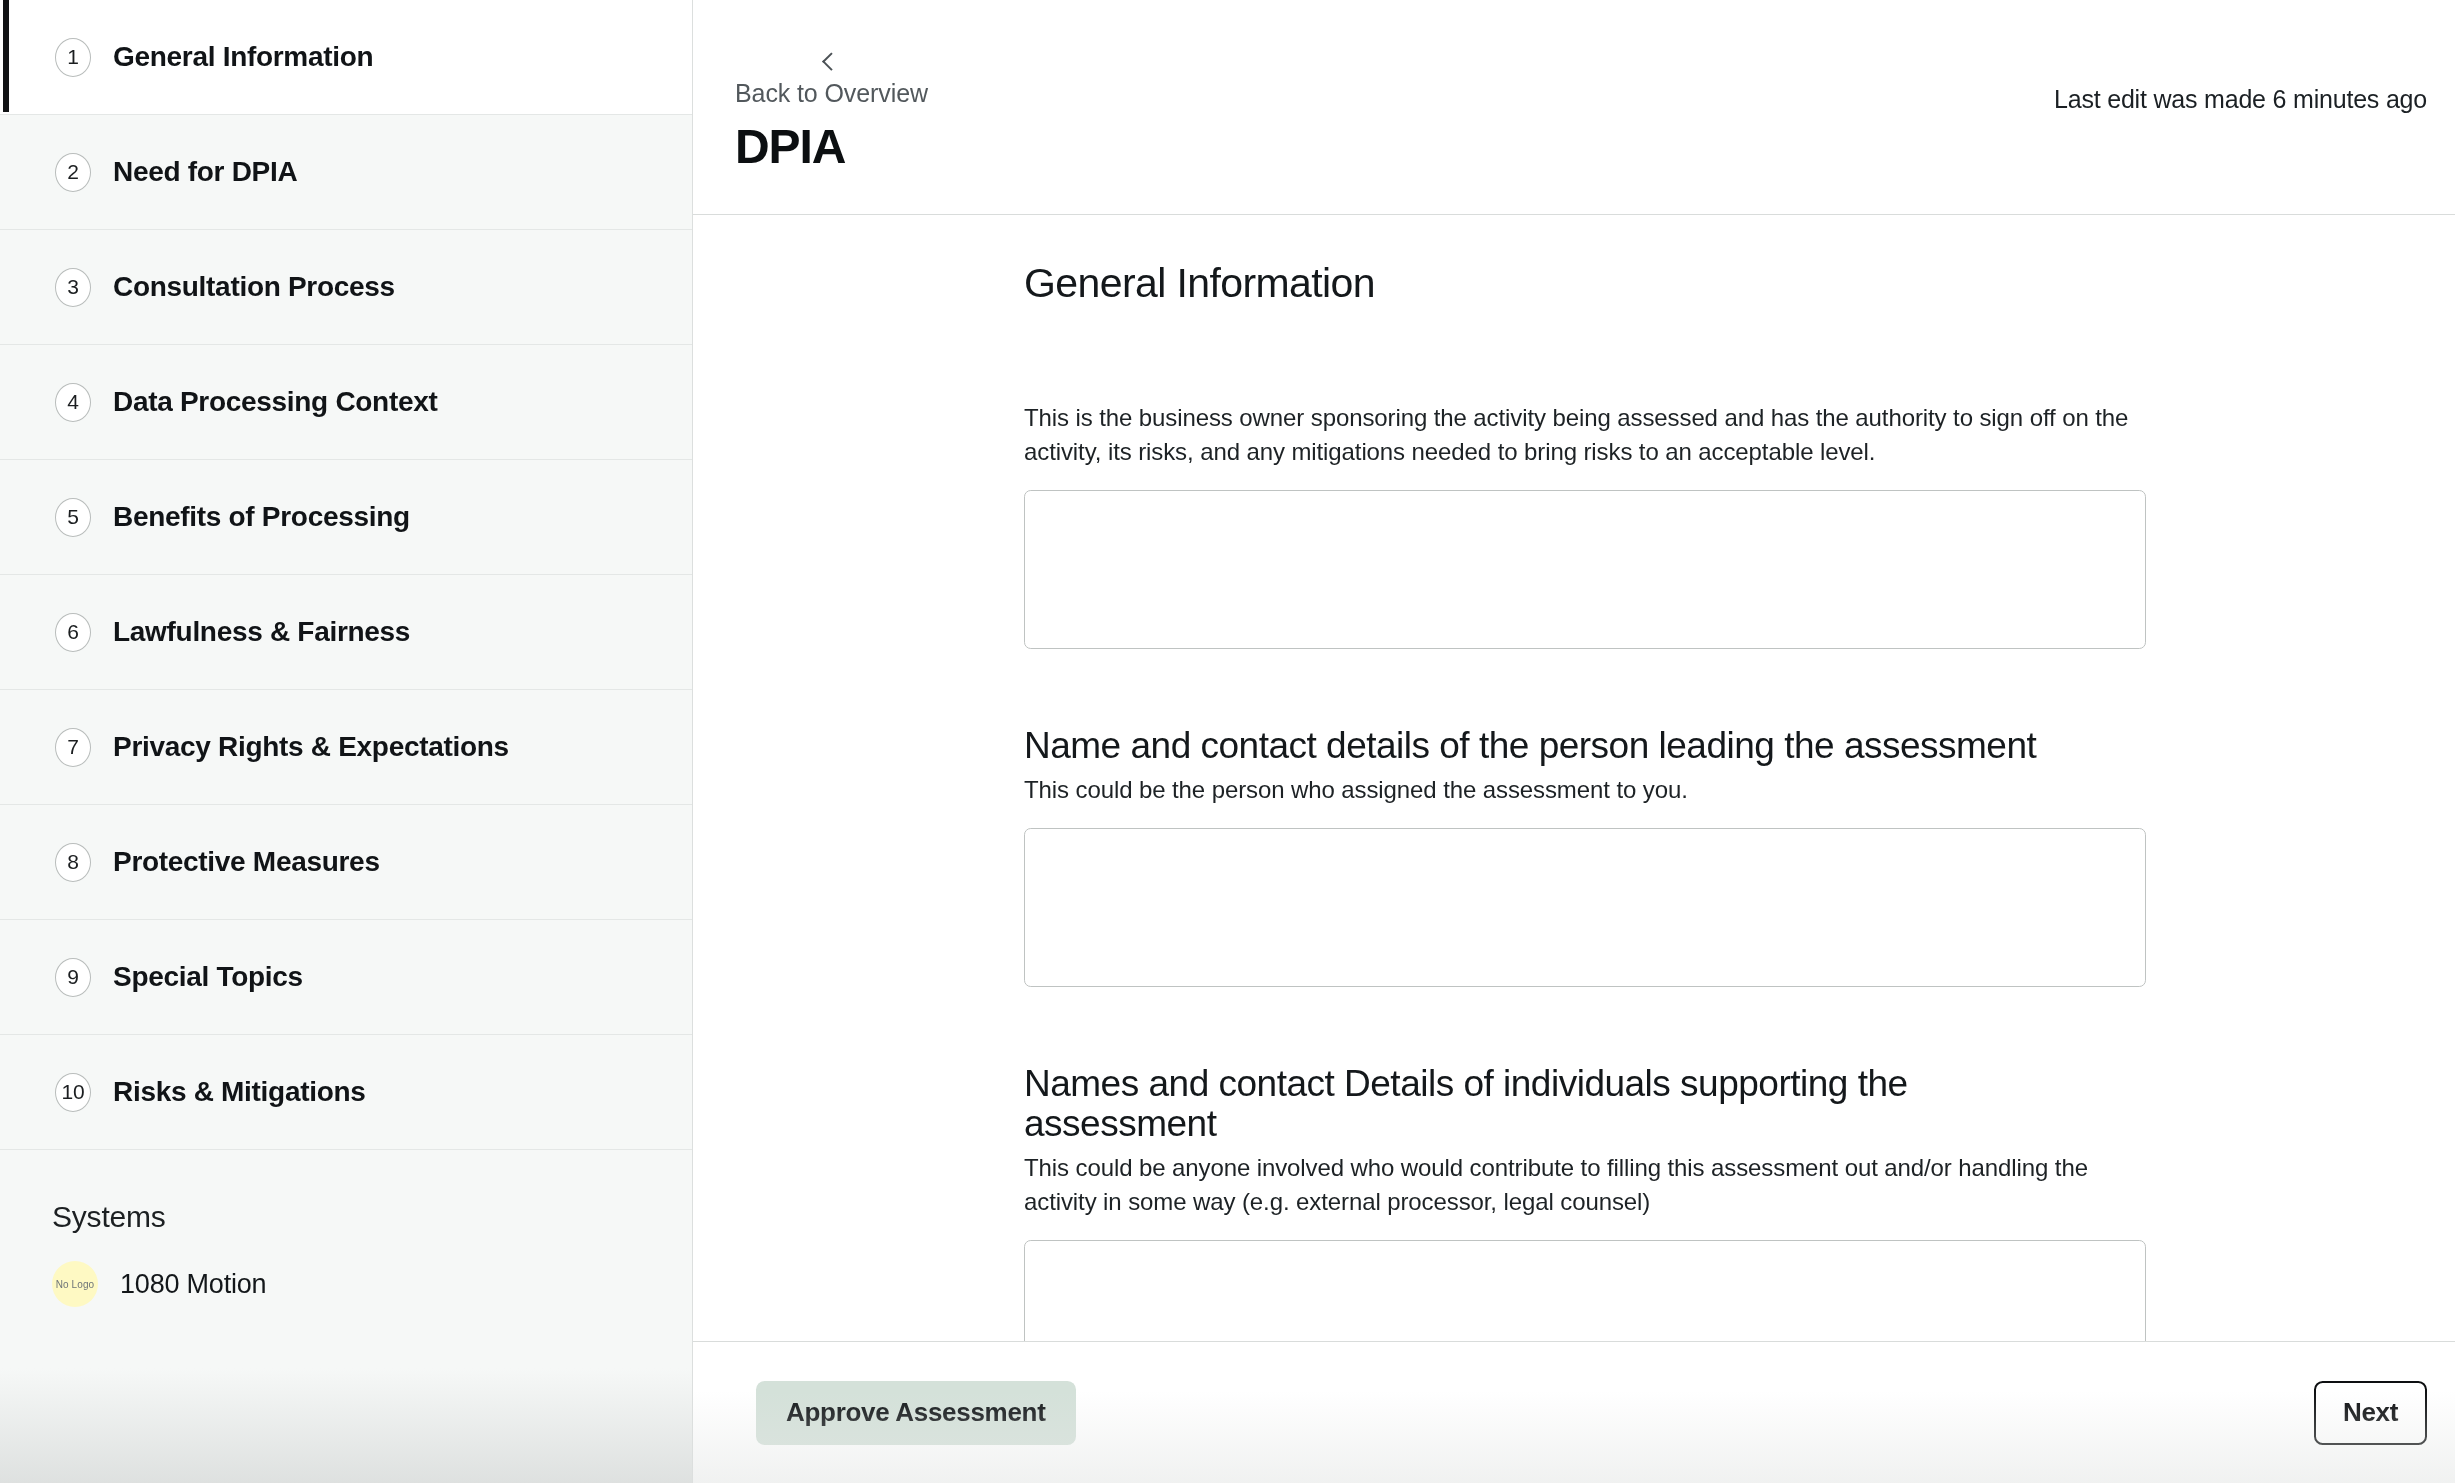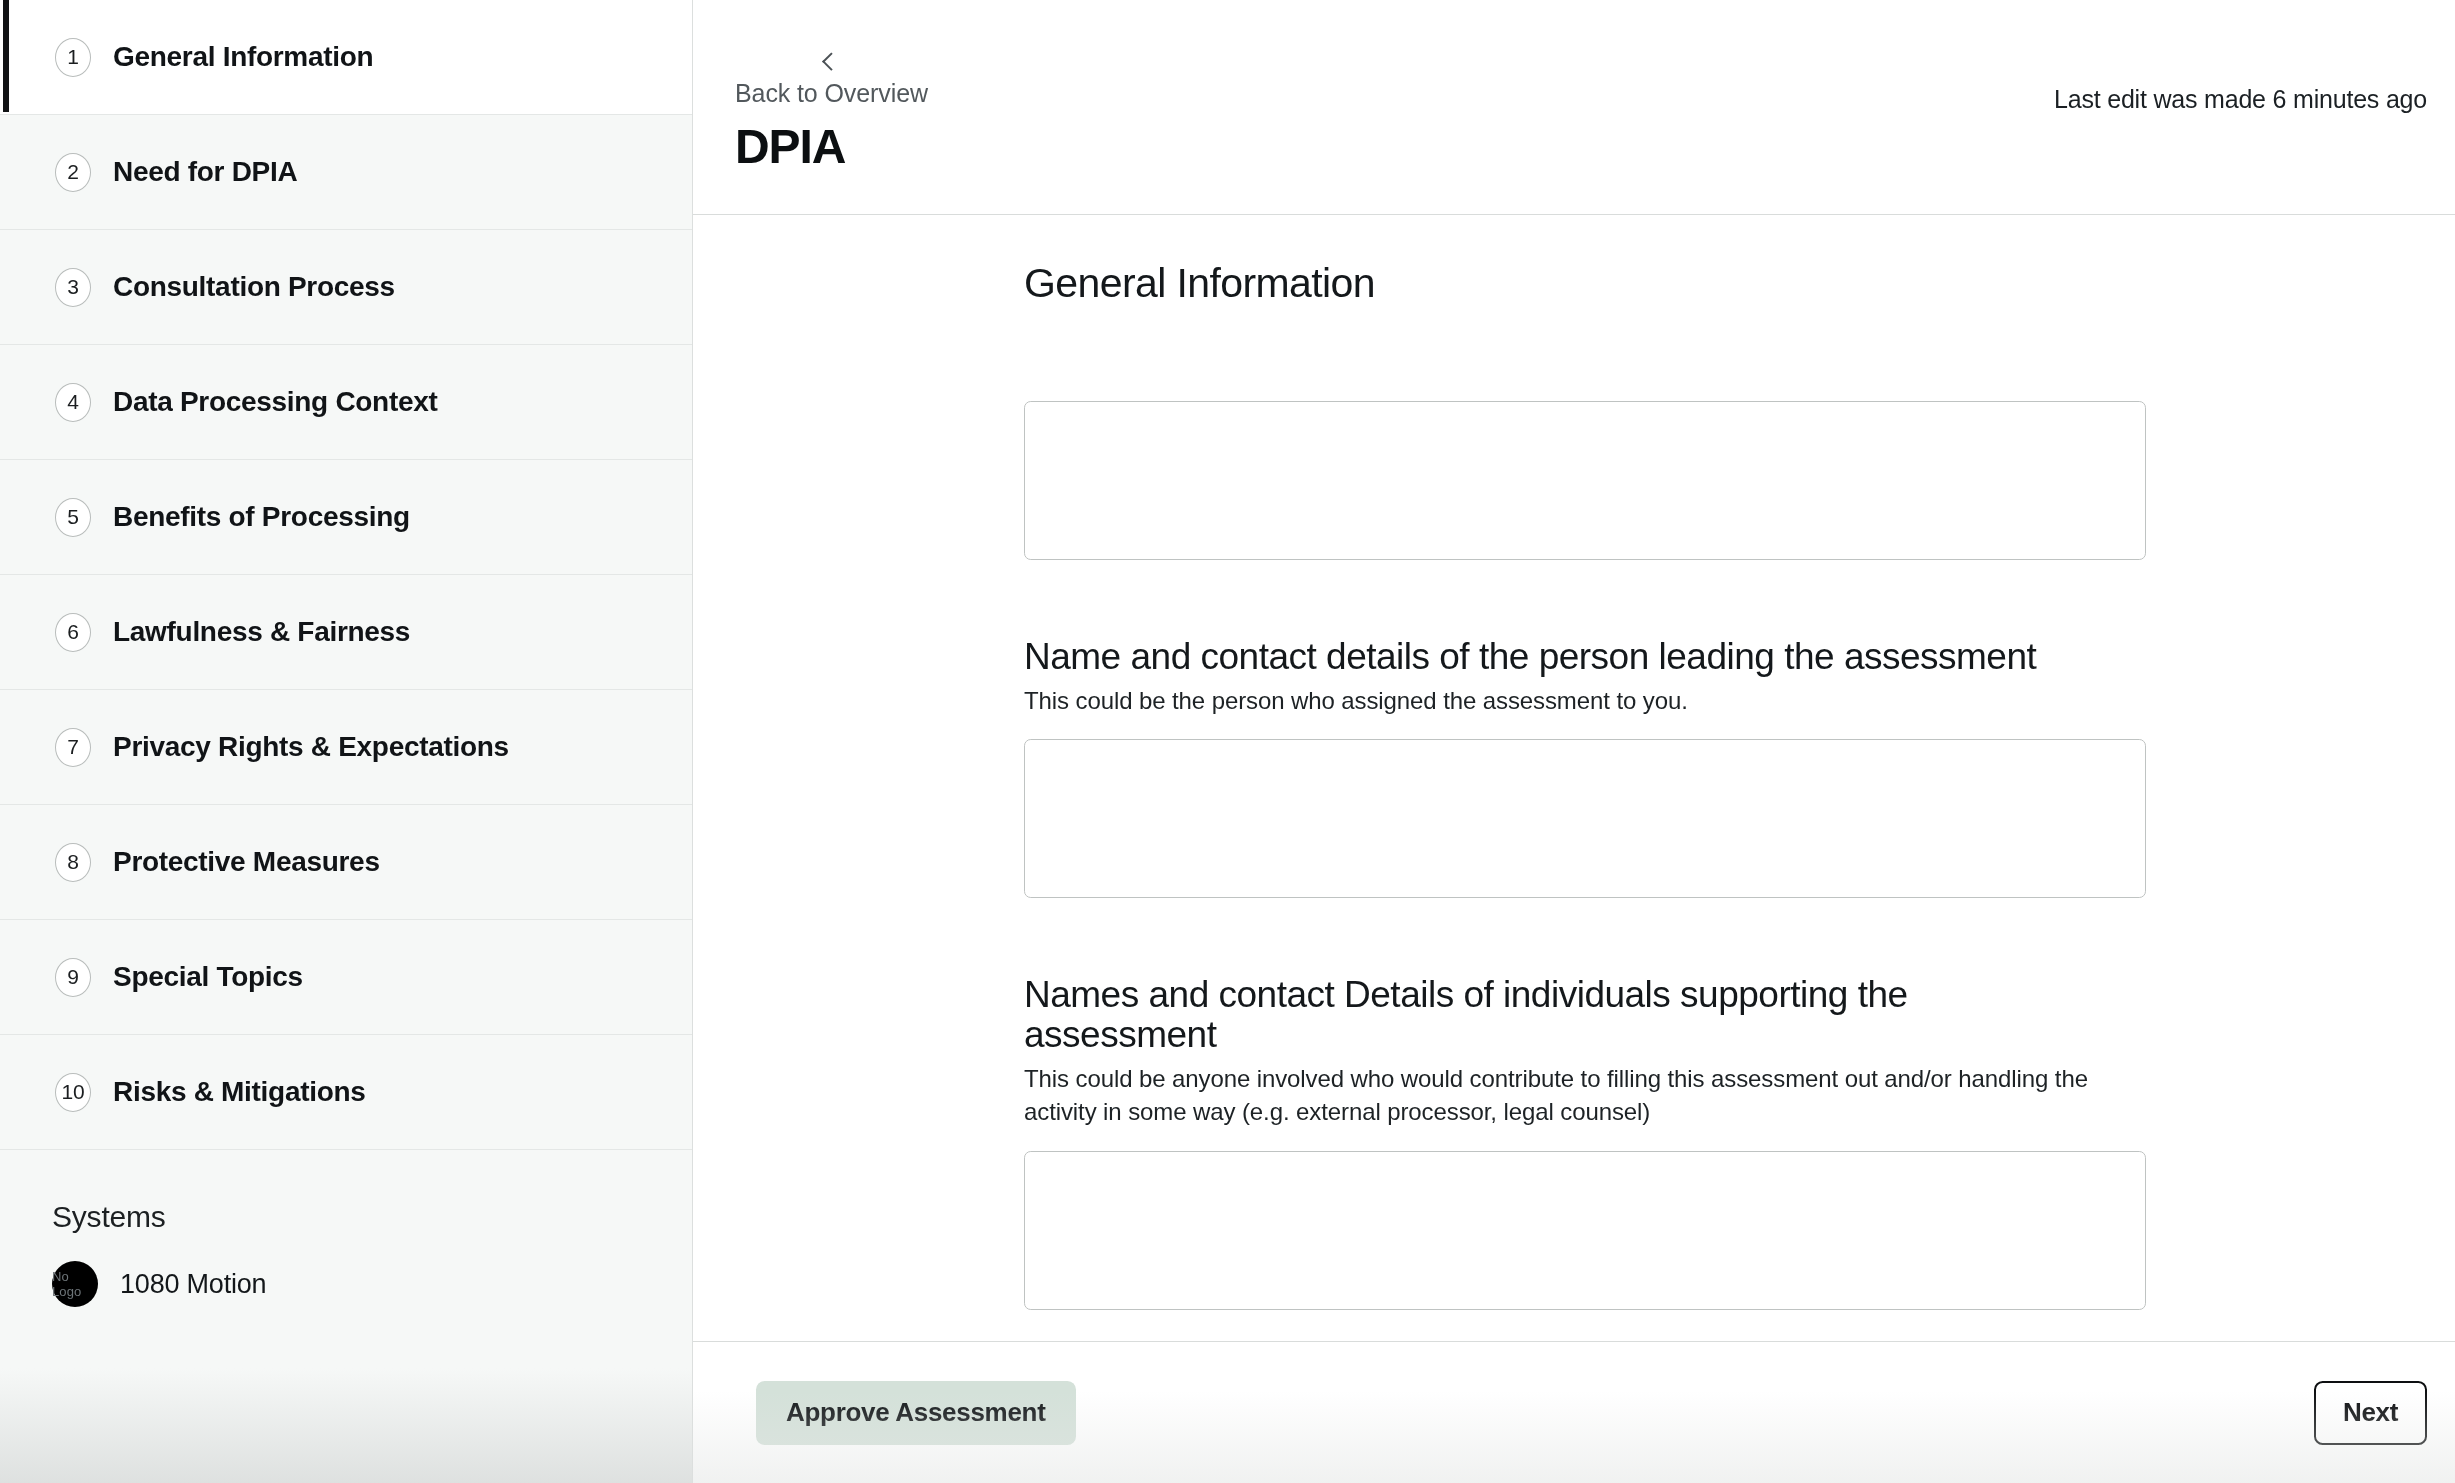--- a/index.html
+++ b/index.html
@@ -98,25 +98,25 @@
     display: flex;
     align-items: center;
     gap: 22px;
     cursor: pointer;
   }
   .system-logo {
     flex: 0 0 auto;
     width: 46px;
     height: 46px;
     border-radius: 50%;
-    background: #000000;
+    background: #fef9c3;
     display: flex;
     align-items: center;
     justify-content: center;
-    font-size: 13px;
+    font-size: 10px;
     color: #6d7478;
     letter-spacing: 0.1px;
   }
   .system-name {
     font-size: 27px;
     font-weight: 400;
     letter-spacing: -0.2px;
     color: #13171a;
   }
 
@@ -356,20 +356,21 @@
         <span>Back to Overview</span>
       </div>
       <h1 class="page-title">DPIA</h1>
       <div class="last-edit">Last edit was made 6 minutes ago</div>
     </header>
 
     <div class="form-scroll">
       <h2 class="section-title">General Information</h2>
       <div class="fields">
           <div class="field first">
+            <div class="field-help">This is the business owner sponsoring the activity being assessed and has the authority to sign off on the activity, its risks, and any mitigations needed to bring risks to an acceptable level.</div>
             <textarea class="field-input" placeholder="" style=""></textarea>
           </div>
           <div class="field">
             <div class="field-label">Name and contact details of the person leading the assessment</div>
             <div class="field-help">This could be the person who assigned the assessment to you.</div>
             <textarea class="field-input" placeholder="" style=""></textarea>
           </div>
           <div class="field">
             <div class="field-label">Names and contact Details of individuals supporting the assessment</div>
             <div class="field-help">This could be anyone involved who would contribute to filling this assessment out and/or handling the activity in some way (e.g. external processor, legal counsel)</div>

